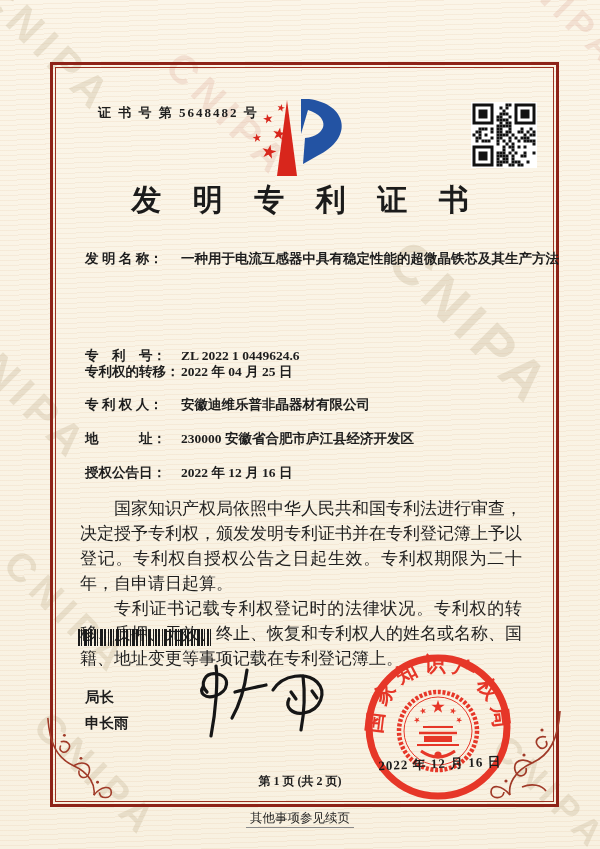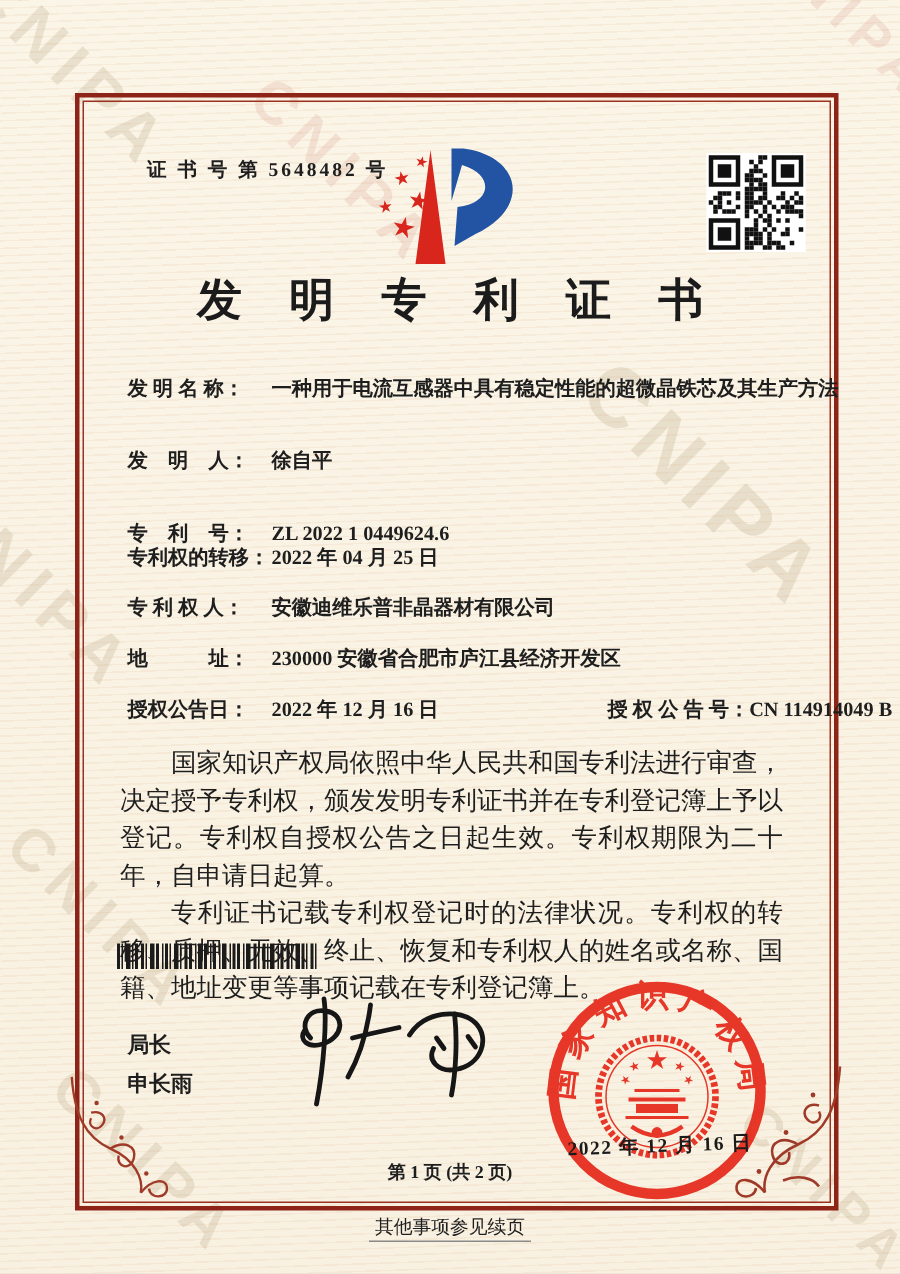--- a/index.html
+++ b/index.html
@@ -207,40 +207,34 @@
       <rect x="39" y="60" width="3" height="3" fill="#111"></rect>
       <rect x="45" y="60" width="3" height="3" fill="#111"></rect>
       <rect x="48" y="60" width="3" height="3" fill="#111"></rect>
     </svg>
 
   <div class="title">发 明 专 利 证 书</div>
 
   <div class="row" style="top:250px;">
     <span class="lbl">发 明 名 称：</span><span class="val">一种用于电流互感器中具有稳定性能的超微晶铁芯及其生产方法</span>
   </div>
-  <div class="row" style="top:298px;">
-    <span class="lbl">发　明　人：</span><span class="val">徐自平</span>
-  </div>
   <div class="row" style="top:347px;font-family:Liberation Serif, serif;">
     <span class="lbl">专　利　号：</span><span class="val">ZL 2022 1 0449624.6</span>
   </div>
   <div class="row" style="top:363px;">
     <span class="lbl">专利权的转移：</span><span class="val">2022 年 04 月 25 日</span>
   </div>
   <div class="row" style="top:396px;">
     <span class="lbl">专 利 权 人：</span><span class="val">安徽迪维乐普非晶器材有限公司</span>
   </div>
   <div class="row" style="top:430px;">
     <span class="lbl">地　　　址：</span><span class="val">230000 安徽省合肥市庐江县经济开发区</span>
   </div>
   <div class="row" style="top:464px;">
     <span class="lbl">授权公告日：</span><span class="val">2022 年 12 月 16 日</span>
-    <span class="row2">
-      <span>授 权 公 告 号：</span><span>CN 114914049 B</span>
-    </span>
   </div>
 
   <div class="paras">
     <p>国家知识产权局依照中华人民共和国专利法进行审查，决定授予专利权，颁发发明专利证书并在专利登记簿上予以登记。专利权自授权公告之日起生效。专利权期限为二十年，自申请日起算。</p>
     <p>专利证书记载专利权登记时的法律状况。专利权的转移、质押、无效、终止、恢复和专利权人的姓名或名称、国籍、地址变更等事项记载在专利登记簿上。</p>
   </div>
 
   <div class="barcode" id="barcode"><span style="display:inline-block;height:100%;width:2px;background:#1b1b1b;margin-right:1px"></span><span style="display:inline-block;height:100%;width:1px;background:#1b1b1b;margin-right:2px"></span><span style="display:inline-block;height:100%;width:3px;background:#1b1b1b;margin-right:1px"></span><span style="display:inline-block;height:100%;width:1px;background:#1b1b1b;margin-right:1px"></span><span style="display:inline-block;height:100%;width:2px;background:#1b1b1b;margin-right:2px"></span><span style="display:inline-block;height:100%;width:2px;background:#1b1b1b;margin-right:1px"></span><span style="display:inline-block;height:100%;width:1px;background:#1b1b1b;margin-right:2px"></span><span style="display:inline-block;height:100%;width:3px;background:#1b1b1b;margin-right:1px"></span><span style="display:inline-block;height:100%;width:2px;background:#1b1b1b;margin-right:2px"></span><span style="display:inline-block;height:100%;width:1px;background:#1b1b1b;margin-right:1px"></span><span style="display:inline-block;height:100%;width:2px;background:#1b1b1b;margin-right:1px"></span><span style="display:inline-block;height:100%;width:1px;background:#1b1b1b;margin-right:2px"></span><span style="display:inline-block;height:100%;width:3px;background:#1b1b1b;margin-right:1px"></span><span style="display:inline-block;height:100%;width:1px;background:#1b1b1b;margin-right:2px"></span><span style="display:inline-block;height:100%;width:2px;background:#1b1b1b;margin-right:1px"></span><span style="display:inline-block;height:100%;width:2px;background:#1b1b1b;margin-right:2px"></span><span style="display:inline-block;height:100%;width:1px;background:#1b1b1b;margin-right:1px"></span><span style="display:inline-block;height:100%;width:3px;background:#1b1b1b;margin-right:1px"></span><span style="display:inline-block;height:100%;width:2px;background:#1b1b1b;margin-right:2px"></span><span style="display:inline-block;height:100%;width:1px;background:#1b1b1b;margin-right:1px"></span><span style="display:inline-block;height:100%;width:2px;background:#1b1b1b;margin-right:2px"></span><span style="display:inline-block;height:100%;width:1px;background:#1b1b1b;margin-right:1px"></span><span style="display:inline-block;height:100%;width:3px;background:#1b1b1b;margin-right:2px"></span><span style="display:inline-block;height:100%;width:1px;background:#1b1b1b;margin-right:1px"></span><span style="display:inline-block;height:100%;width:2px;background:#1b1b1b;margin-right:1px"></span><span style="display:inline-block;height:100%;width:2px;background:#1b1b1b;margin-right:2px"></span><span style="display:inline-block;height:100%;width:1px;background:#1b1b1b;margin-right:1px"></span><span style="display:inline-block;height:100%;width:3px;background:#1b1b1b;margin-right:2px"></span><span style="display:inline-block;height:100%;width:2px;background:#1b1b1b;margin-right:1px"></span><span style="display:inline-block;height:100%;width:1px;background:#1b1b1b;margin-right:2px"></span><span style="display:inline-block;height:100%;width:2px;background:#1b1b1b;margin-right:1px"></span><span style="display:inline-block;height:100%;width:1px;background:#1b1b1b;margin-right:1px"></span><span style="display:inline-block;height:100%;width:3px;background:#1b1b1b;margin-right:2px"></span><span style="display:inline-block;height:100%;width:1px;background:#1b1b1b;margin-right:1px"></span><span style="display:inline-block;height:100%;width:2px;background:#1b1b1b;margin-right:2px"></span><span style="display:inline-block;height:100%;width:2px;background:#1b1b1b;margin-right:1px"></span><span style="display:inline-block;height:100%;width:1px;background:#1b1b1b;margin-right:2px"></span><span style="display:inline-block;height:100%;width:3px;background:#1b1b1b;margin-right:1px"></span><span style="display:inline-block;height:100%;width:2px;background:#1b1b1b;margin-right:1px"></span><span style="display:inline-block;height:100%;width:1px;background:#1b1b1b;margin-right:2px"></span><span style="display:inline-block;height:100%;width:2px;background:#1b1b1b;margin-right:1px"></span><span style="display:inline-block;height:100%;width:1px;background:#1b1b1b;margin-right:2px"></span></div>
 
   <div class="director">

